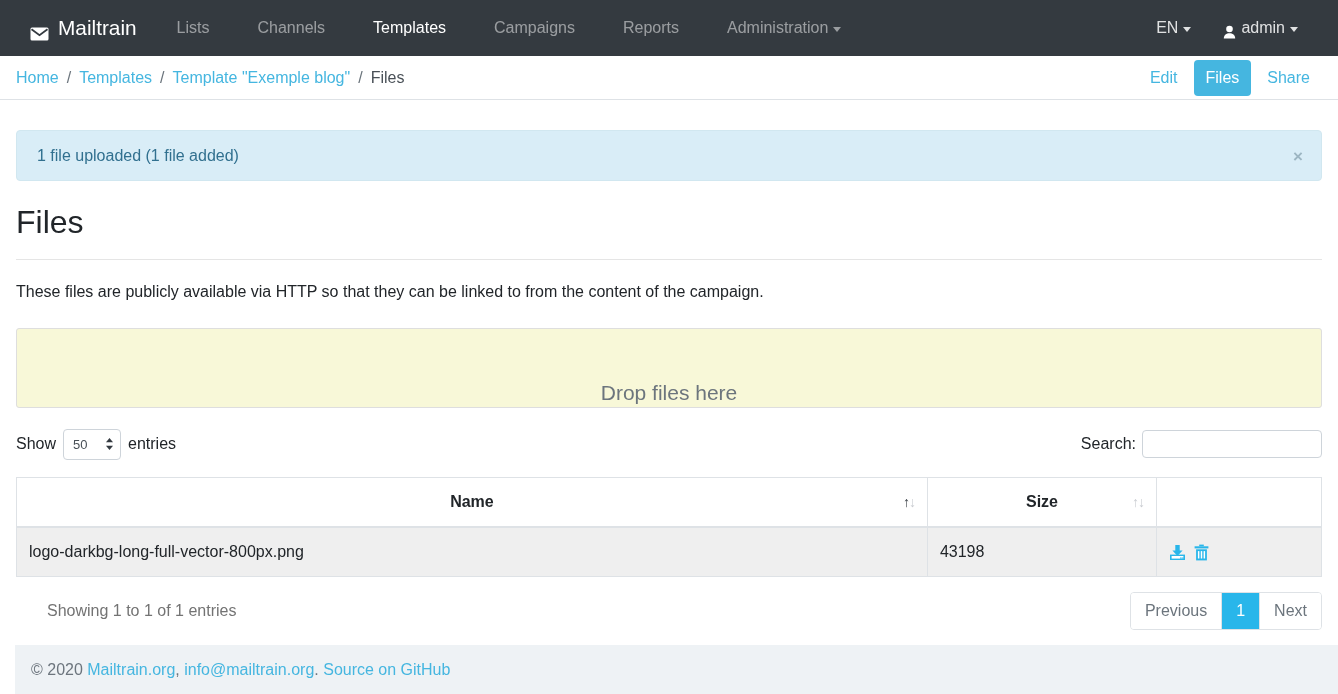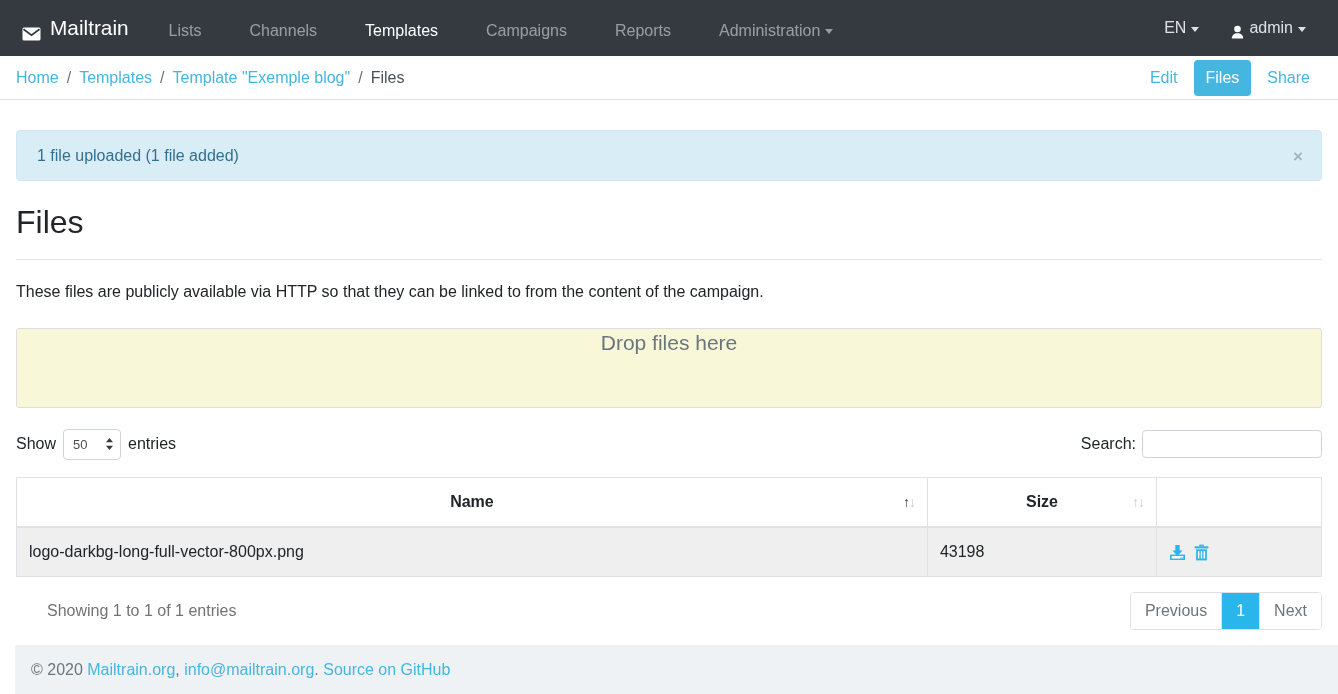--- a/index.html
+++ b/index.html
@@ -12,21 +12,22 @@
     color: #212529;
     overflow: hidden;
   }
   a { text-decoration: none; }
 
   
   .navbar {
     height: 56px;
     background: #343a40;
     display: flex;
-    padding: 0 16px;
+    align-items: center;
+    padding: 0 24px;
     position: relative;
   }
   .brand {
     display: flex;
     align-items: center;
     gap: 9px;
     color: #ffffff;
     font-size: 20.8px;
     margin-right: 24px;
     padding-left: 6px;
@@ -169,21 +170,21 @@
   }
 
   
   .dropzone {
     margin-top: 24px;
     background: #f8f8d8;
     border: 1px solid #dedede;
     border-radius: 3px;
     height: 80px;
     display: flex;
-    align-items: flex-start;
+    align-items: flex-end;
     justify-content: center;
     color: #6c757d;
     font-size: 21px;
     line-height: 28px;
   }
 
   
   .dt-top {
     display: flex;
     margin-top: 17px;

